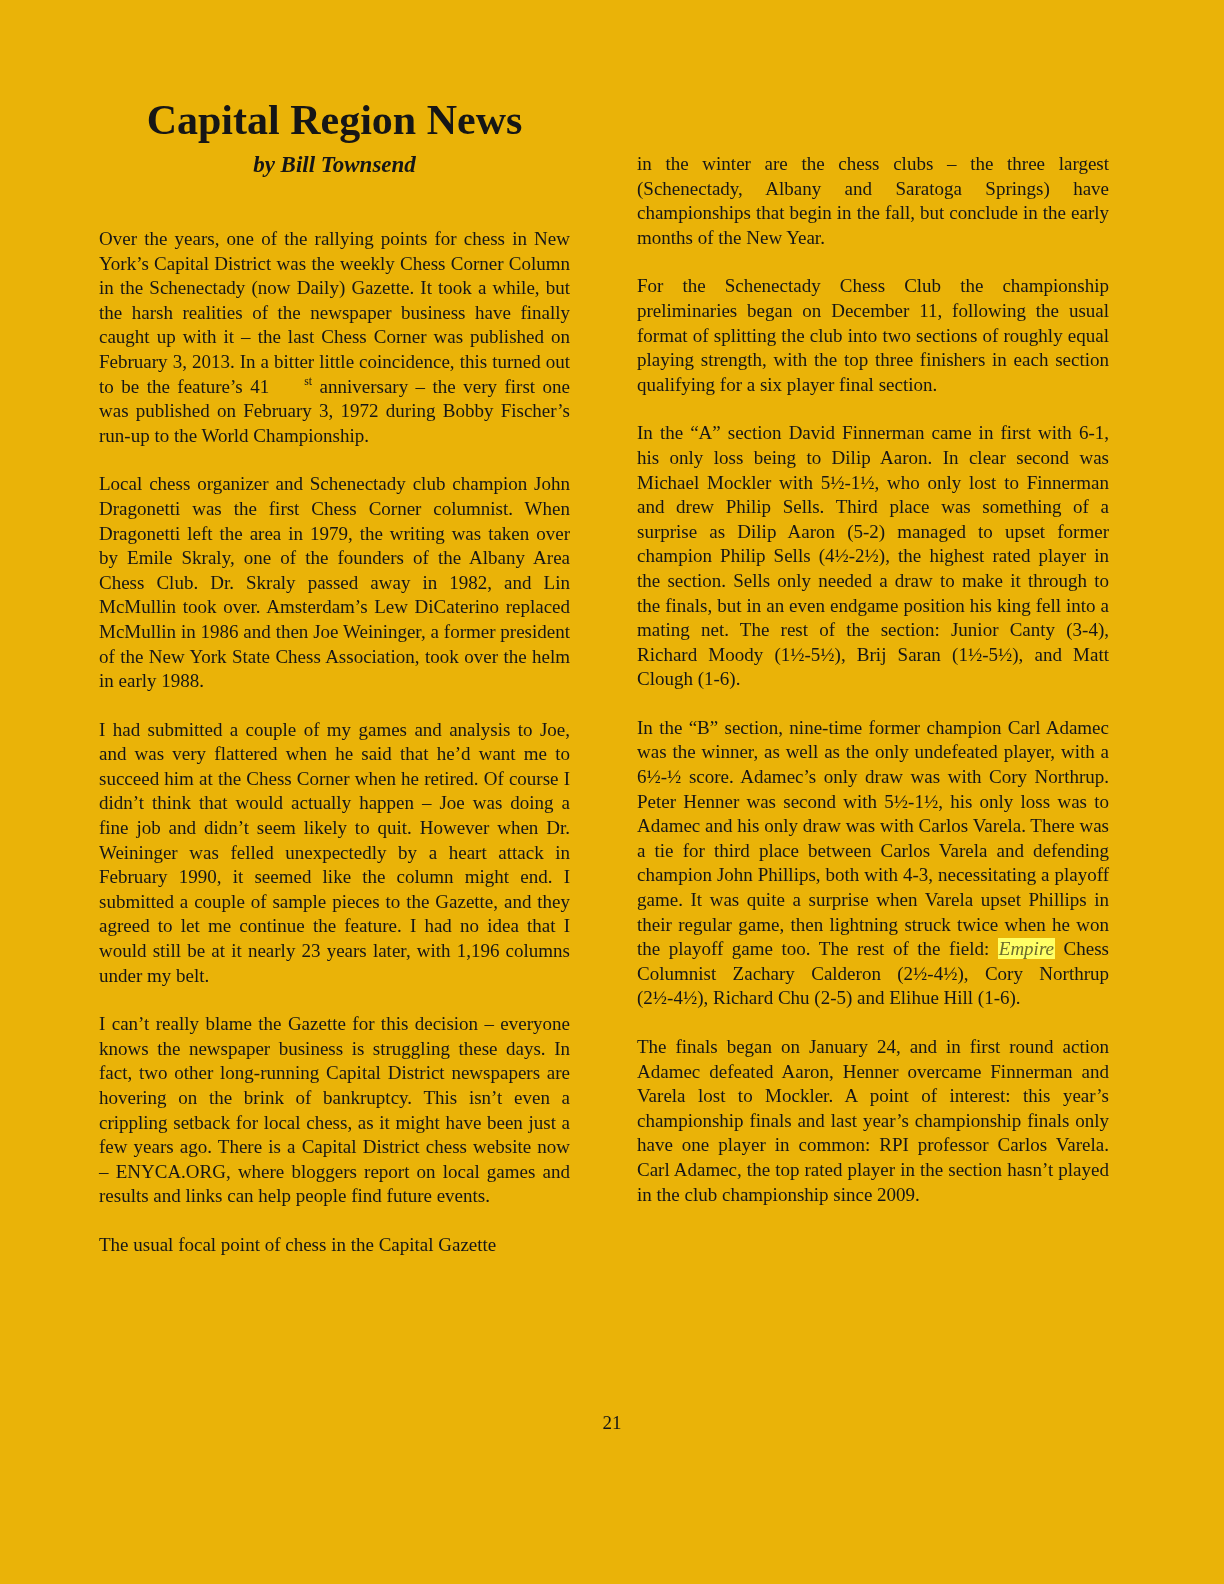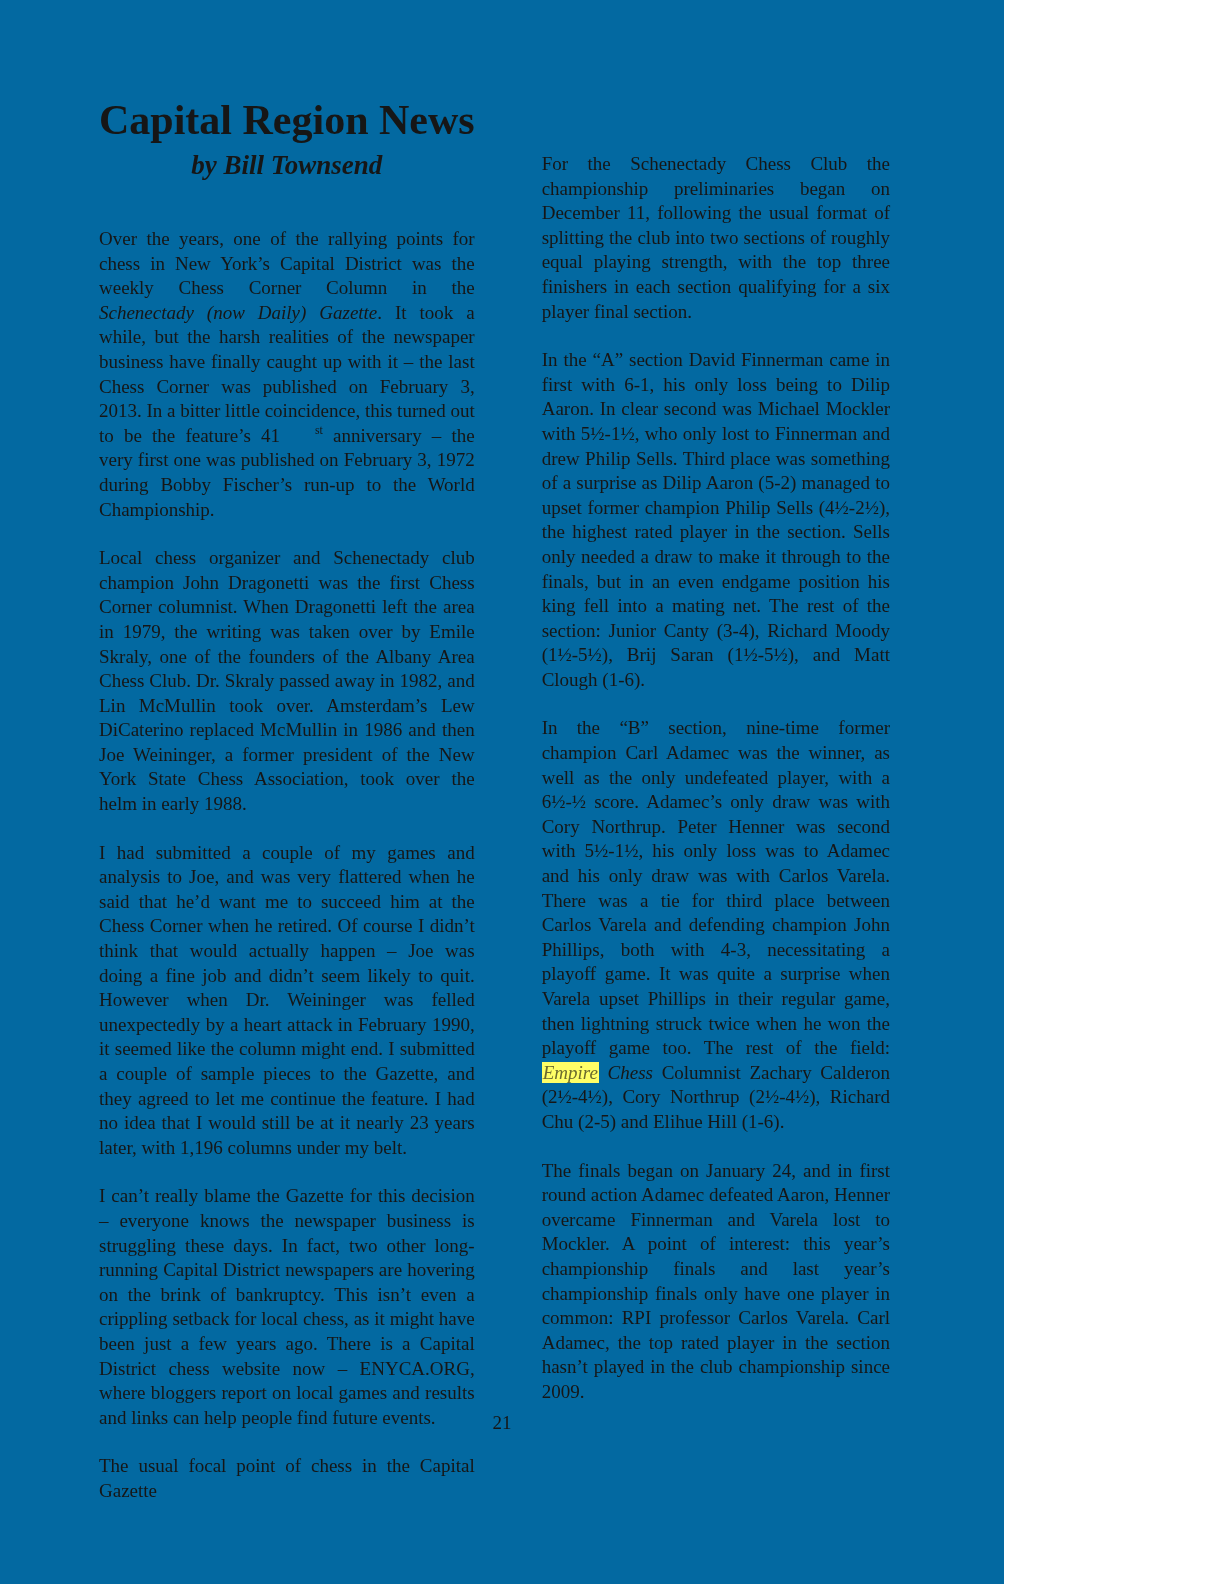--- a/index.html
+++ b/index.html
@@ -8,60 +8,60 @@
     background: #ffffff;
   }
   body {
     width: 1224px;
     height: 1584px;
     font-family: "Liberation Serif", serif;
     color: #161616;
   }
   .page {
     position: relative;
-    width: 1004px;
+    width: 1224px;
     height: 1584px;
     box-sizing: border-box;
     padding: 95px 114px 0 99px;
-    background: #0369a1;
+    background: #eab308;
     overflow: hidden;
   }
   .columns {
     display: flex;
     gap: 67px;
     align-items: flex-start;
   }
   .col-left { width: 471px; }
   .col-right { width: 472px; padding-top: 57px; box-sizing: border-box; }
   .masthead {
     text-align: center;
     margin-bottom: 42px;
   }
   .title {
     font-size: 42px;
     font-weight: bold;
     line-height: 50px;
     white-space: nowrap;
   }
   .byline {
-    font-size: 27px;
+    font-size: 23px;
     font-weight: bold;
     font-style: italic;
     line-height: 40px;
     font-family: Liberation Serif, serif;
   }
   .body-para {
     font-size: 19px;
     line-height: 24.6px;
     text-align: justify;
     margin: 0 0 24px 0;
   }
   .body-para:last-child { margin-bottom: 0; }
   .seg-normal { }
-  .seg-italic { font-style: italic; }
+  .seg-italic { }
   .seg-highlight-italic {
     font-style: italic;
     background: var(--hl, #ffff66);
     color: var(--hl-text, #6b6b2e);
     padding: 0 1px;
   }
   sup.seg-superscript {
     font-size: 0.62em;
     line-height: 0;
     vertical-align: super;
@@ -90,20 +90,21 @@
       <div>
           <p class="body-para"><span class="seg-normal">Over the years, one of the rallying points for chess in New York’s Capital District was the weekly Chess Corner Column in the </span><span class="seg-italic">Schenectady (now Daily) Gazette</span><span class="seg-normal">. It took a while, but the harsh realities of the newspaper business have finally caught up with it – the last Chess Corner was published on February 3, 2013. In a bitter little coincidence, this turned out to be the feature’s 41</span><sup class="seg-superscript">st</sup><span class="seg-normal"> anniversary – the very first one was published on February 3, 1972 during Bobby Fischer’s run-up to the World Championship.</span></p>
           <p class="body-para"><span class="seg-normal">Local chess organizer and Schenectady club champion John Dragonetti was the first Chess Corner columnist. When Dragonetti left the area in 1979, the writing was taken over by Emile Skraly, one of the founders of the Albany Area Chess Club.  Dr. Skraly passed away in 1982, and Lin McMullin took over. Amsterdam’s Lew DiCaterino replaced McMullin in 1986 and then Joe Weininger, a former president of the New York State Chess Association, took over the helm in early 1988.</span></p>
           <p class="body-para"><span class="seg-normal">I had submitted a couple of my games and analysis to Joe, and was very flattered when he said that he’d want me to succeed him at the Chess Corner when he retired. Of course I didn’t think that would actually happen – Joe was doing a fine job and didn’t seem likely to quit. However when Dr. Weininger was felled unexpectedly by a heart attack in February 1990, it seemed like the column might end.  I submitted a couple of sample pieces to the Gazette, and they agreed to let me continue the feature. I had no idea that I would still be at it nearly 23 years later, with 1,196 columns under my belt.</span></p>
           <p class="body-para"><span class="seg-normal">I can’t really blame the Gazette for this decision – everyone knows the newspaper business is struggling these days.  In fact, two other long-running Capital District newspapers are hovering on the brink of bankruptcy. This isn’t even a crippling setback for local chess, as it might have been just a few years ago. There is a Capital District chess website now – ENYCA.ORG, where bloggers report on local games and results and links can help people find future events.</span></p>
           <p class="body-para"><span class="seg-normal">The usual focal point of chess in the Capital Gazette</span></p>
         </div>
     </div>
     <div class="col-right">
       <div>
+          <p class="body-para"><span class="seg-normal">in the winter are the chess clubs – the three largest (Schenectady, Albany and Saratoga Springs) have championships that begin in the fall, but conclude in the early months of the New Year.</span></p>
           <p class="body-para"><span class="seg-normal">For the Schenectady Chess Club the championship preliminaries began on December 11, following the usual format of splitting the club into two sections of roughly equal playing strength, with the top three finishers in each section qualifying for a six player final section.</span></p>
           <p class="body-para"><span class="seg-normal">In the “A” section David Finnerman came in first with 6-1, his only loss being to Dilip Aaron. In clear second was Michael Mockler with 5½-1½, who only lost to Finnerman and drew Philip Sells. Third place was something of a surprise as Dilip Aaron (5-2) managed to upset former champion Philip Sells (4½-2½), the highest rated player in the section.  Sells only needed a draw to make it through to the finals, but in an even endgame position his king fell into a mating net. The rest of the section: Junior Canty (3-4), Richard Moody (1½-5½), Brij Saran (1½-5½), and Matt Clough (1-6).</span></p>
           <p class="body-para"><span class="seg-normal">In the “B” section, nine-time former champion Carl Adamec was the winner, as well as the only undefeated player, with a 6½-½ score. Adamec’s only draw was with Cory Northrup. Peter Henner was second with 5½-1½, his only loss was to Adamec and his only draw was with Carlos Varela. There was a tie for third place between Carlos Varela and defending champion John Phillips, both with 4-3, necessitating a playoff game. It was quite a surprise when Varela upset Phillips in their regular game, then lightning struck twice when he won the playoff game too. The rest of the field: </span><span class="seg-highlight-italic">Empire</span><span class="seg-italic"> Chess</span><span class="seg-normal"> Columnist Zachary Calderon (2½-4½), Cory Northrup (2½-4½), Richard Chu (2-5) and Elihue Hill (1-6).</span></p>
           <p class="body-para"><span class="seg-normal">The finals began on January 24, and in first round action Adamec defeated Aaron, Henner overcame Finnerman and Varela lost to Mockler. A point of interest: this year’s championship finals and last year’s championship finals only have one player in common: RPI professor Carlos Varela. Carl Adamec, the top rated player in the section hasn’t played in the club championship since 2009.</span></p>
         </div>
     </div>
   </div>
   <div class="page-number">21</div>
 </div>
 

